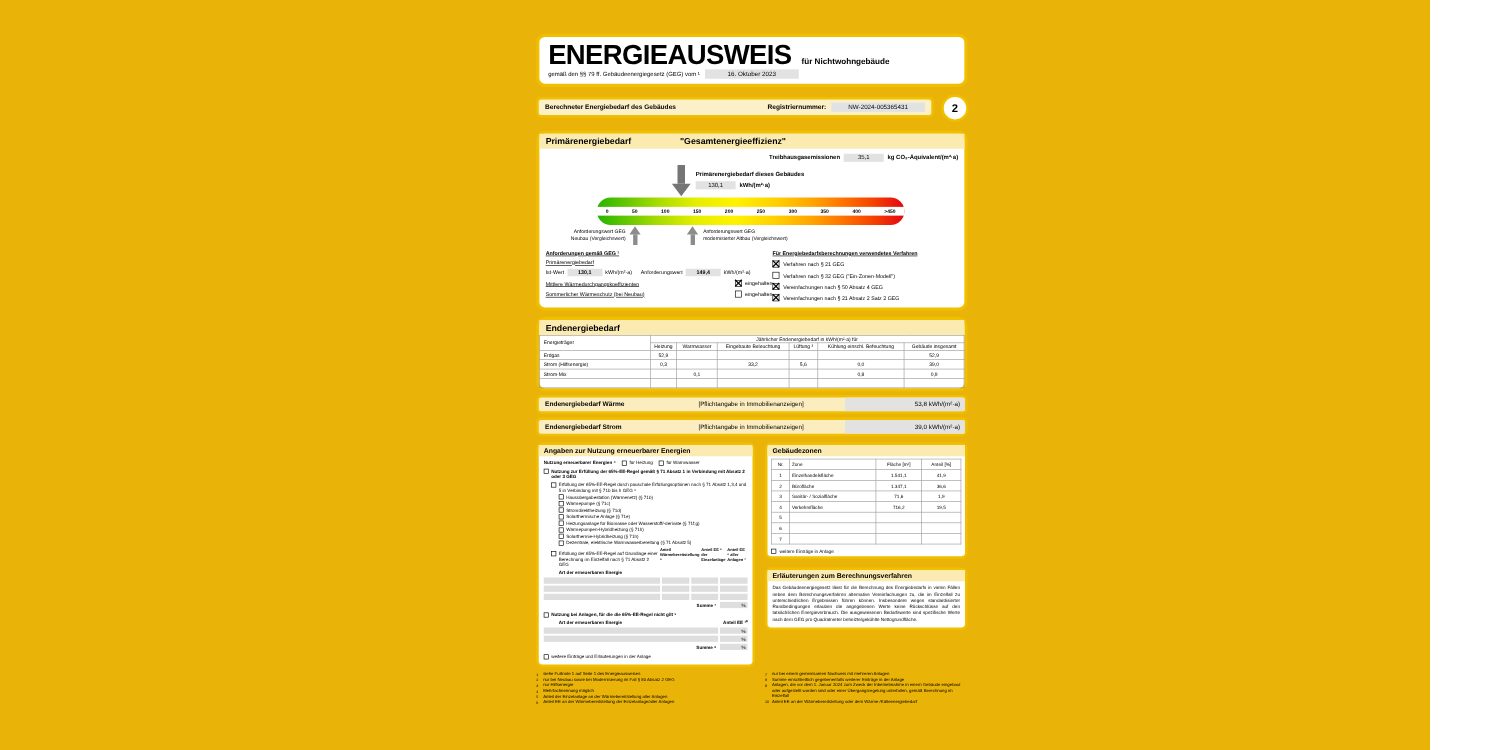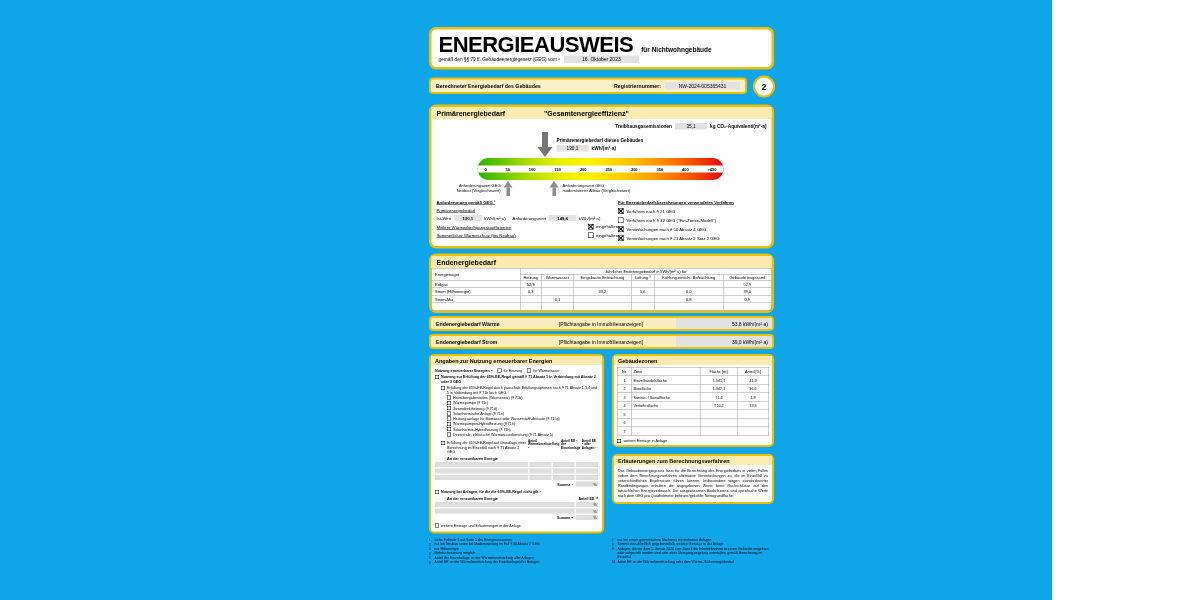--- a/index.html
+++ b/index.html
@@ -1,16 +1,16 @@
 <!DOCTYPE html>
 <html><head>
 <meta charset="utf-8">
 <style>
   html,body{margin:0;padding:0;background:#ffffff;}
-  .stage{position:relative;width:1052px;height:600px;background:#0ea5e9;overflow:hidden;
+  .stage{position:relative;width:1144px;height:600px;background:#eab308;overflow:hidden;
          font-family:"Liberation Sans",sans-serif;color:#000;}
   .doc{position:absolute;left:429px;top:27px;width:690px;transform:scale(0.5);transform-origin:0 0;}
 
   .goldbox{border:5px solid #F0C000;border-radius:14px;background:#fff;}
   .strip{background:#FCEBB0;padding:4px 10px;font-weight:bold;font-size:14px;display:flex;align-items:center;}
   .b{font-weight:bold;}
   .u{text-decoration:underline;}
   .gv{background:#E2E2E2;display:inline-block;text-align:center;}
 
   

